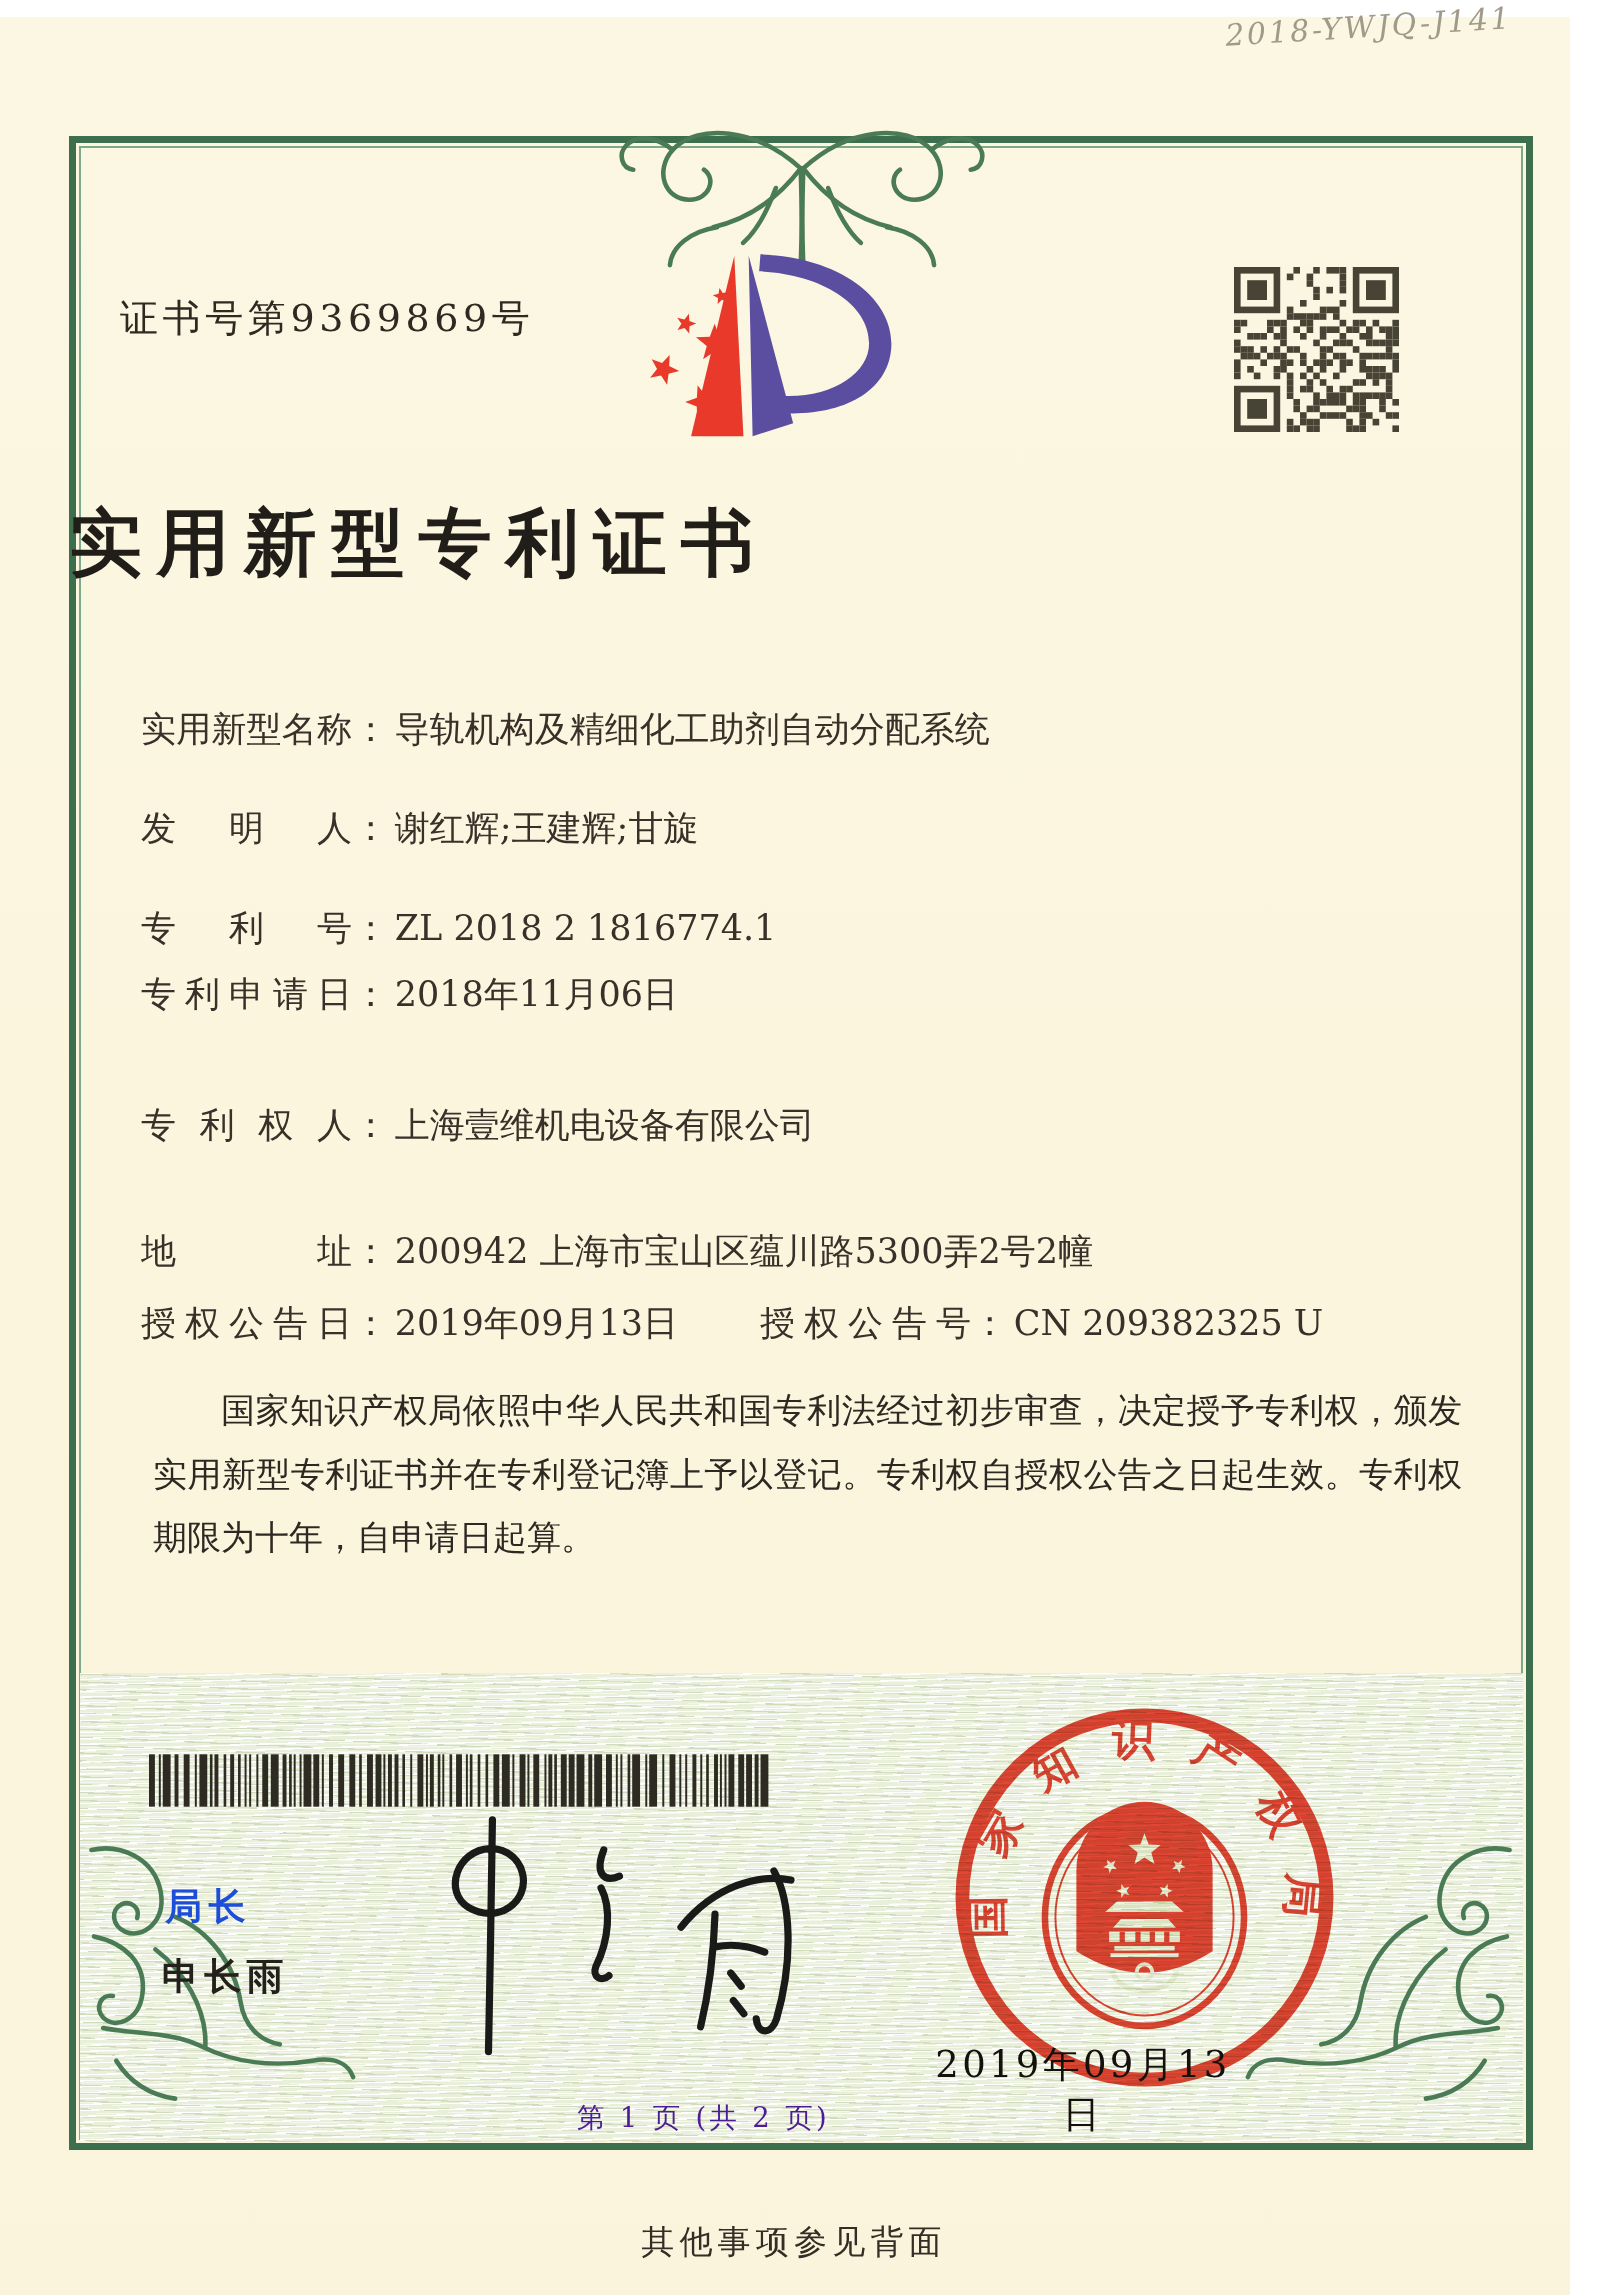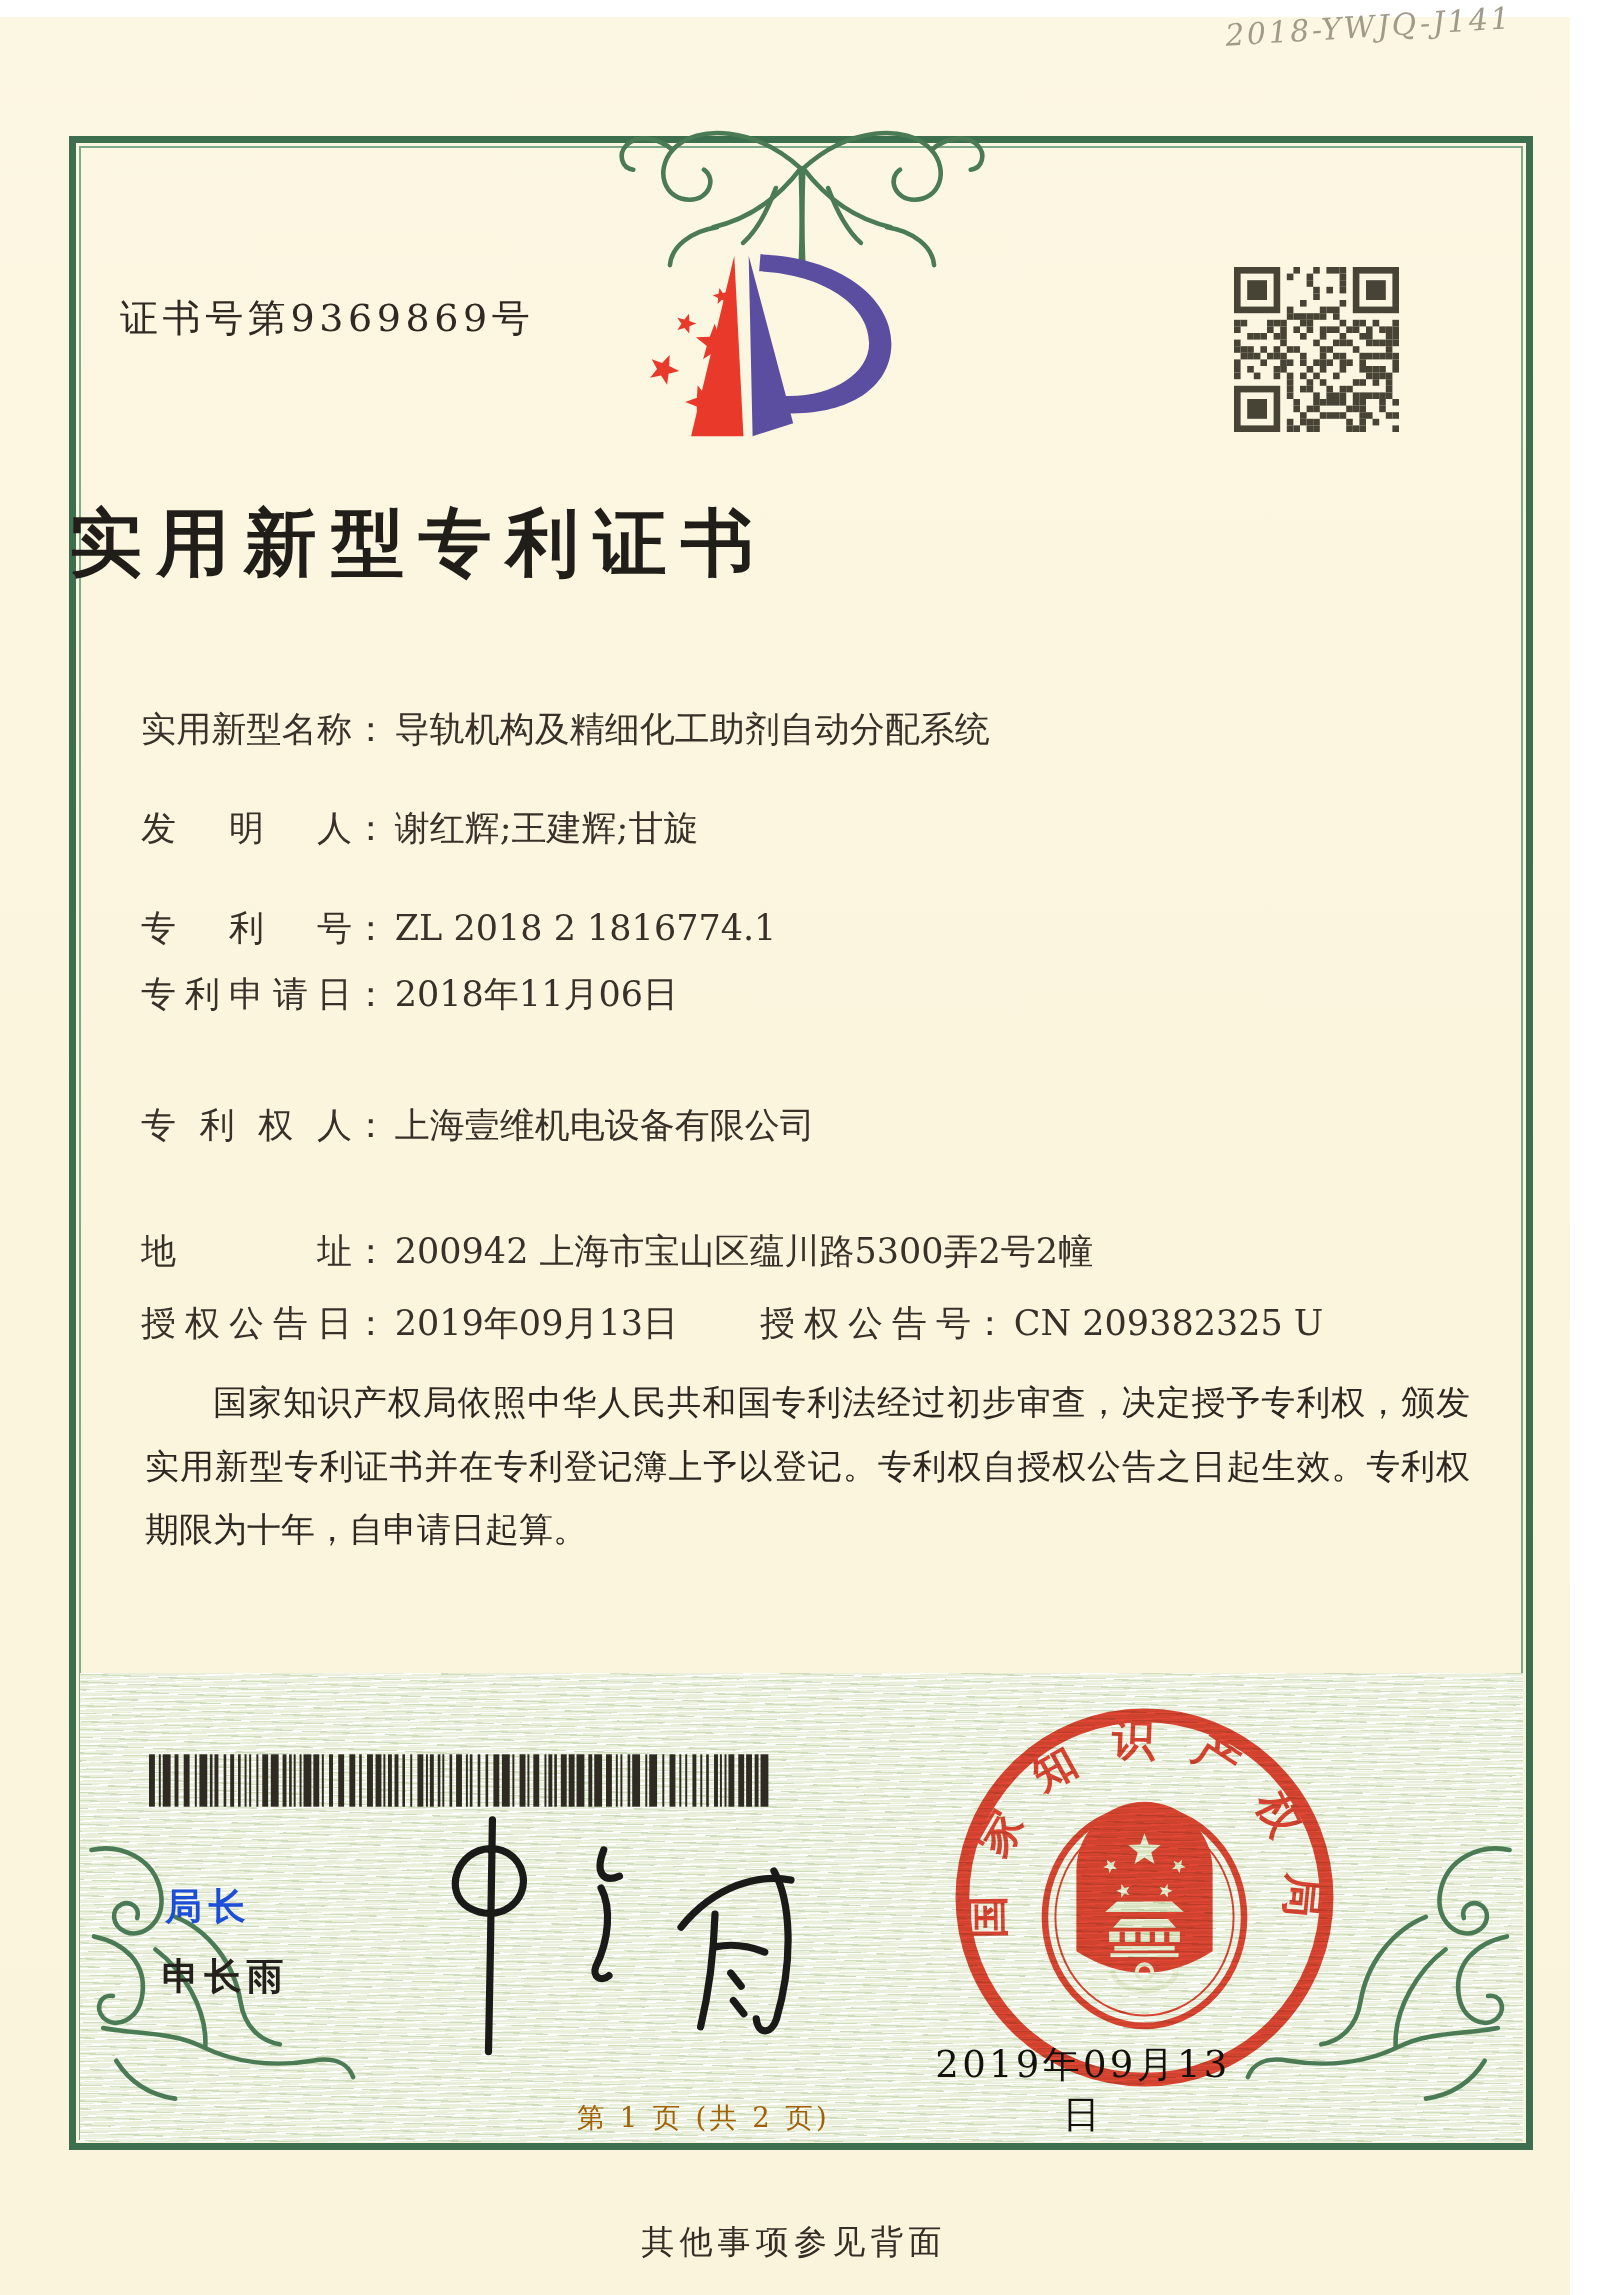--- a/index.html
+++ b/index.html
@@ -27,33 +27,33 @@
   .title{position:absolute;left:69px;top:495px;width:1450px;text-align:left;
          font-size:73px;font-weight:bold;letter-spacing:14.4px;color:#211d18;}
   .frow{position:absolute;left:141px;font-size:35px;color:#3a3029;white-space:nowrap;}
   .flabel{display:inline-block;width:211px;text-align:justify;text-align-last:justify;vertical-align:top;}
   .fcolon{display:inline-block;margin:0 6.5px 0 1.3px;}
   .r0{top:706px}.r1{top:805px}.r2{top:905px}.r3{top:971px}
   .r4{top:1102px}.r5{top:1228px}.r6{top:1300px}
   .fcell2{position:absolute;left:619px;top:0;white-space:nowrap;}
   .body-block{position:absolute;left:137px;top:1363px;width:1341px;font-size:34px;
       line-height:1.87;color:#2e2822;text-align:justify;}
-  .body-block p{margin:8px;text-indent:2em;}
+  .body-block p{margin:16px;text-indent:2em;}
   .barcode{position:absolute;left:149px;top:1753px;width:622px;height:55px;}
   .director-label{position:absolute;left:165px;top:1882px;font-size:37px;font-weight:600;
       letter-spacing:6.5px;color:#1d4ed8;}
   .director-name{position:absolute;left:162px;top:1952px;font-size:37px;font-weight:600;
       letter-spacing:5.2px;color:#24201b;}
   .signature{position:absolute;left:406px;top:1808px;width:419px;height:262px;}
   .seal{position:absolute;left:948px;top:1701px;width:393px;height:393px;opacity:.94;
         mix-blend-mode:multiply;}
   .seal-date{position:absolute;left:929px;top:2040px;width:308px;text-align:center;
       font-size:37px;letter-spacing:3.3px;color:#14110d;z-index:6;}
   .page-num{position:absolute;left:0px;top:2100px;width:1407px;text-align:center;
-      font-size:27.5px;letter-spacing:3.3px;color:#a16207;}
+      font-size:27.5px;letter-spacing:3.3px;color:#4c1d95;}
   .back-note{position:absolute;left:69px;top:2220px;width:1450px;text-align:center;
       font-size:33px;letter-spacing:5.2px;color:#352d25;}
   .ornament-top{position:absolute;left:560px;top:103px;width:484px;height:170px;}
   .flourish{position:absolute;width:314px;height:308px;}
   .flourish.left{left:77px;top:1838px;}
   .flourish.right{left:1210px;top:1838px;transform:scaleX(-1);}
 </style>
 </head>
 <body>
 

